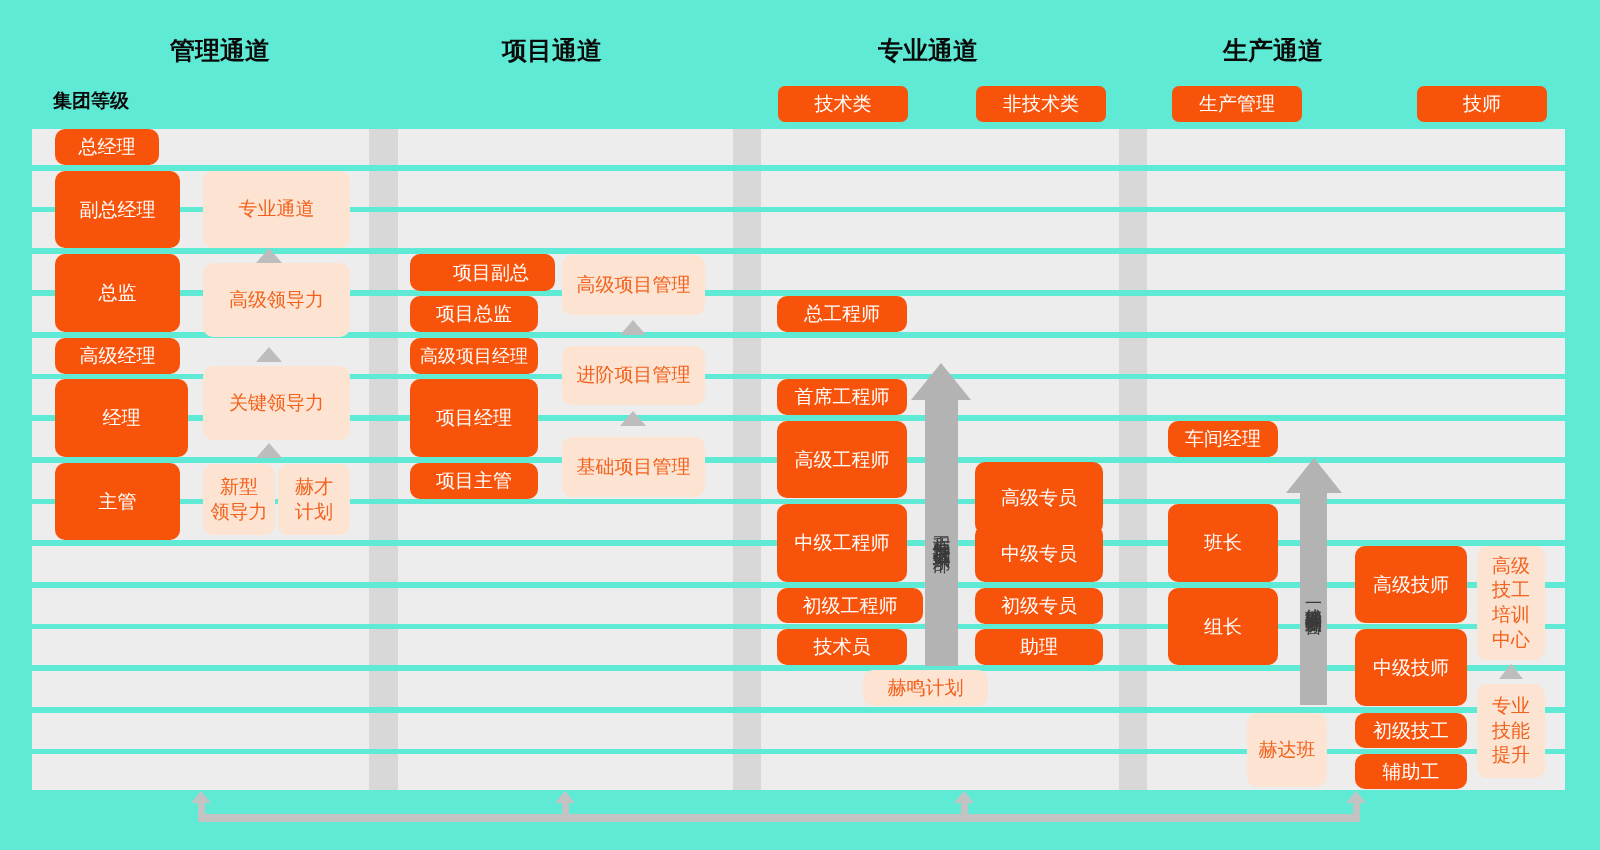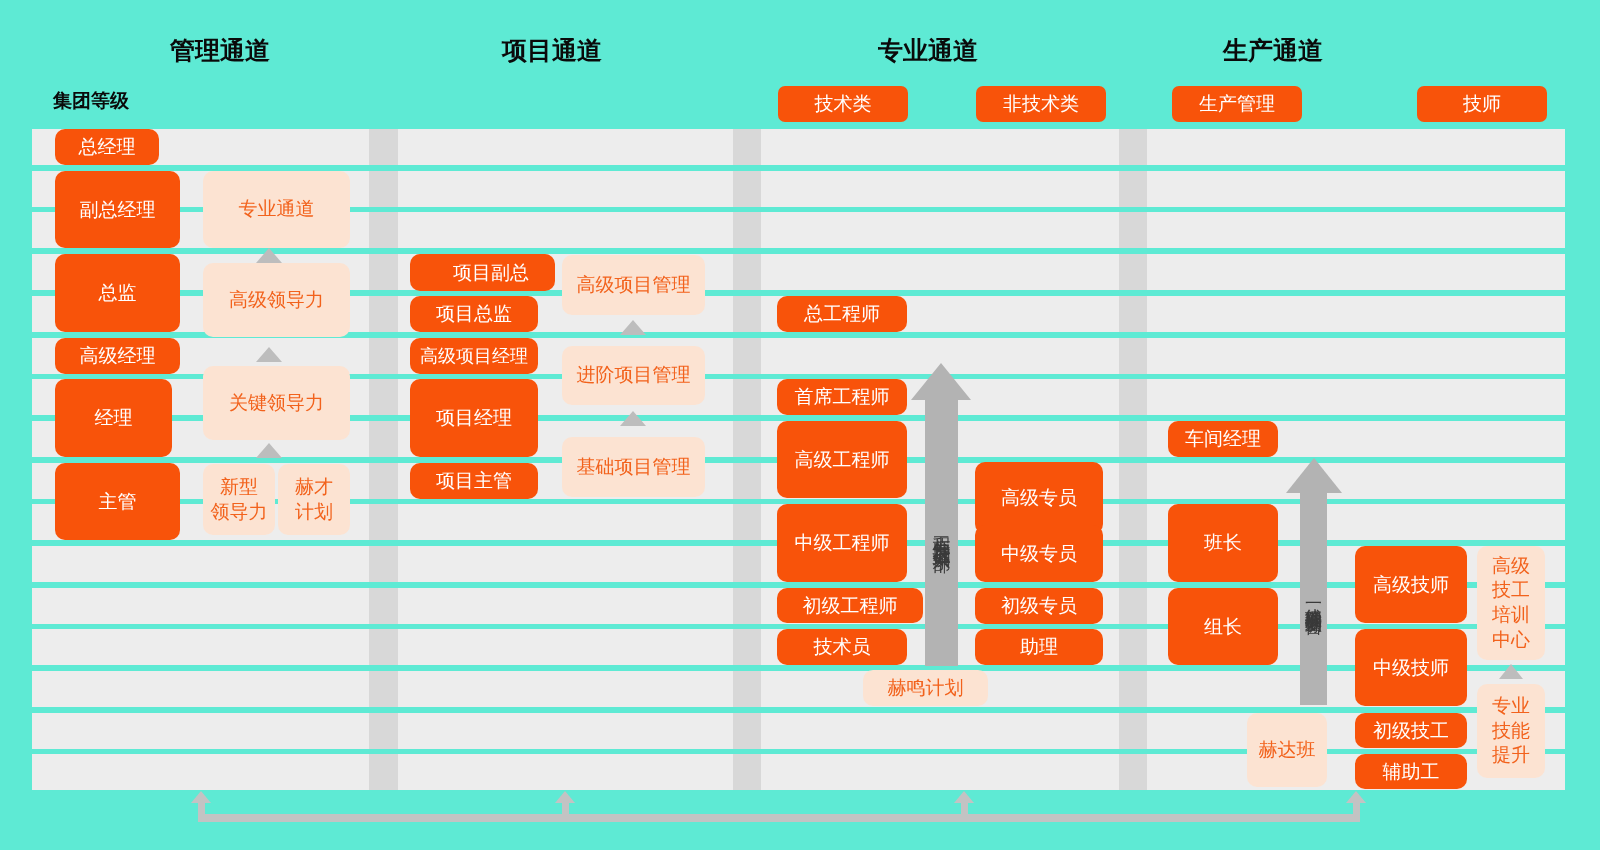--- a/index.html
+++ b/index.html
@@ -125,21 +125,21 @@
   <div class="vtext" style="left:925px;top:402px;width:33px;height:260px;font-size:18px;">工程师发展计划俱乐部</div>
 
   <div class="bigarrow-head" style="left:1286px;top:458px;border-left:28px solid transparent;border-right:28px solid transparent;border-bottom:35px solid var(--arrow);"></div>
   <div class="bigarrow-shaft" style="left:1300px;top:493px;width:27px;height:212px;"></div>
   <div class="vtext" style="left:1298px;top:494px;width:31px;height:210px;font-size:17px;letter-spacing:1px;">一线管理发展计划训练营</div>
 
   <div class="ob" style="left:55px;top:129px;width:104px;height:36px;">总经理</div>
   <div class="ob" style="left:55px;top:171px;width:125px;height:77px;">副总经理</div>
   <div class="ob" style="left:55px;top:254px;width:125px;height:78px;">总监</div>
   <div class="ob" style="left:55px;top:338px;width:125px;height:36px;">高级经理</div>
-  <div class="ob" style="left:55px;top:379px;width:117px;height:78px;">经理</div>
+  <div class="ob" style="left:55px;top:379px;width:133px;height:78px;">经理</div>
   <div class="ob" style="left:55px;top:463px;width:125px;height:77px;">主管</div>
 
   <div class="lb" style="left:203px;top:171px;width:147px;height:77px;">专业通道</div>
   <div class="lb" style="left:203px;top:263px;width:147px;height:74px;">高级领导力</div>
   <div class="lb" style="left:203px;top:366px;width:147px;height:74px;">关键领导力</div>
   <div class="lb" style="left:203px;top:464px;width:72px;height:71px;">新型
 领导力</div>
   <div class="lb" style="left:278px;top:464px;width:72px;height:71px;">赫才
 计划</div>
 

